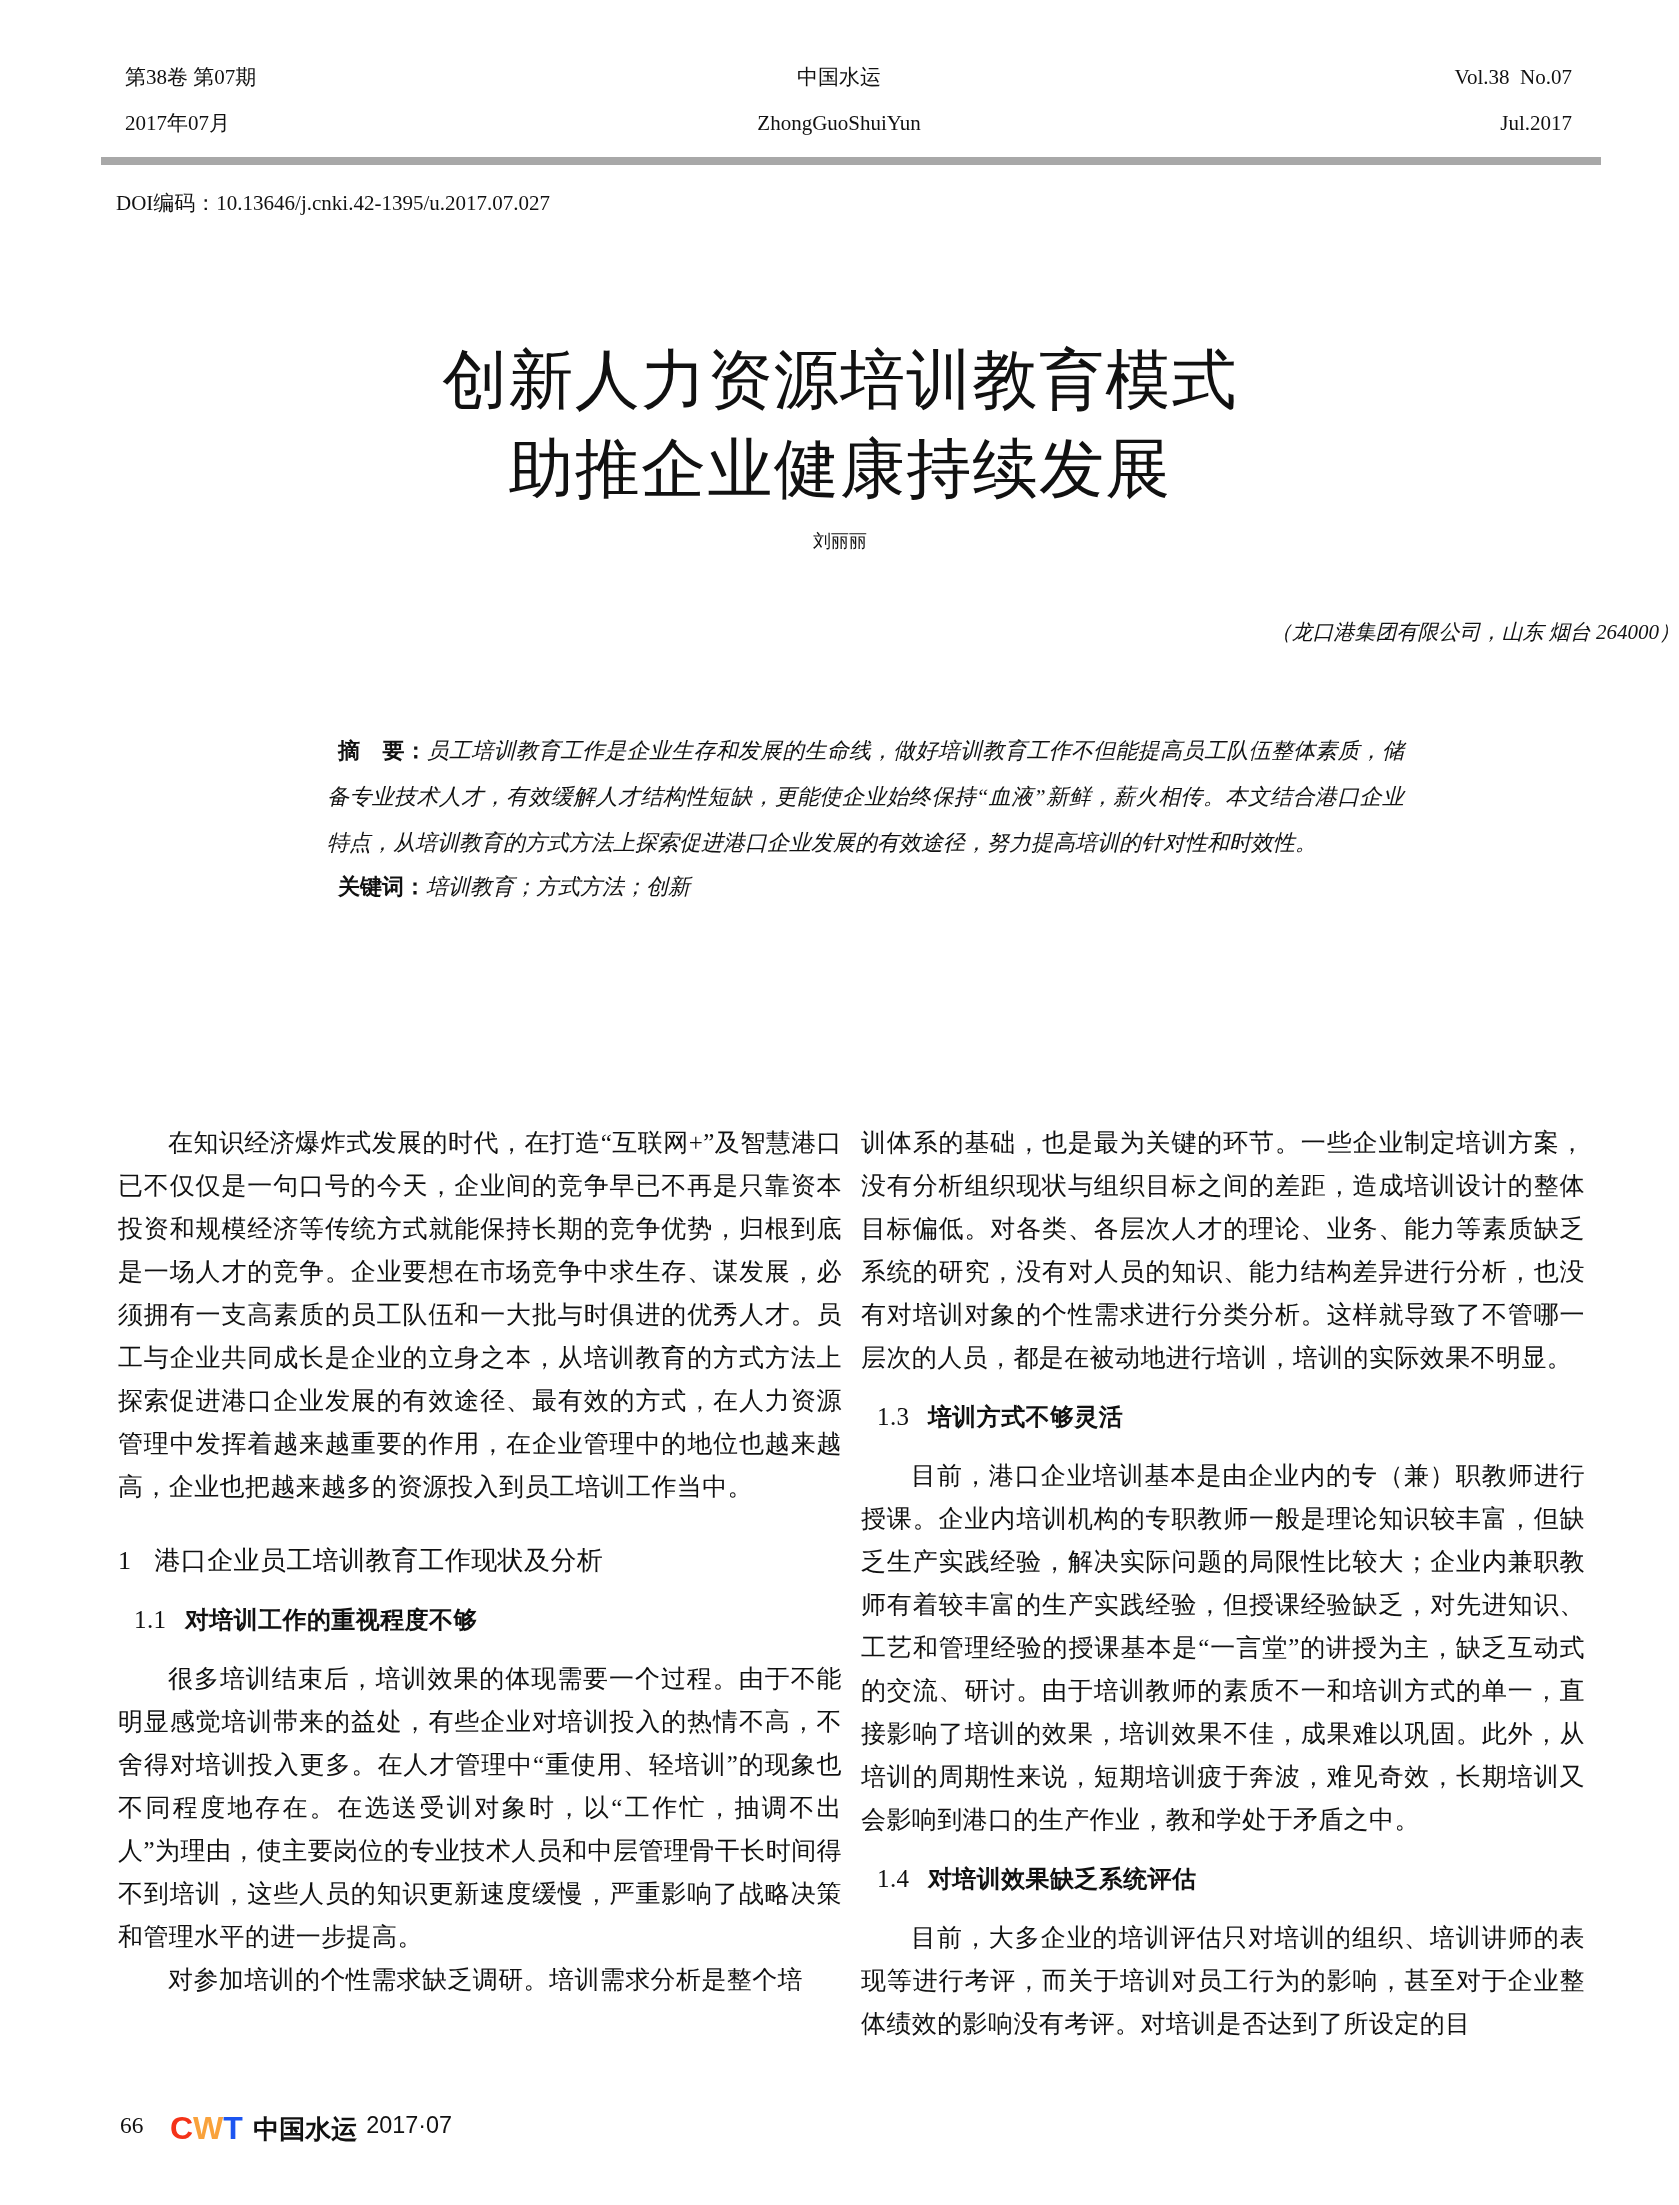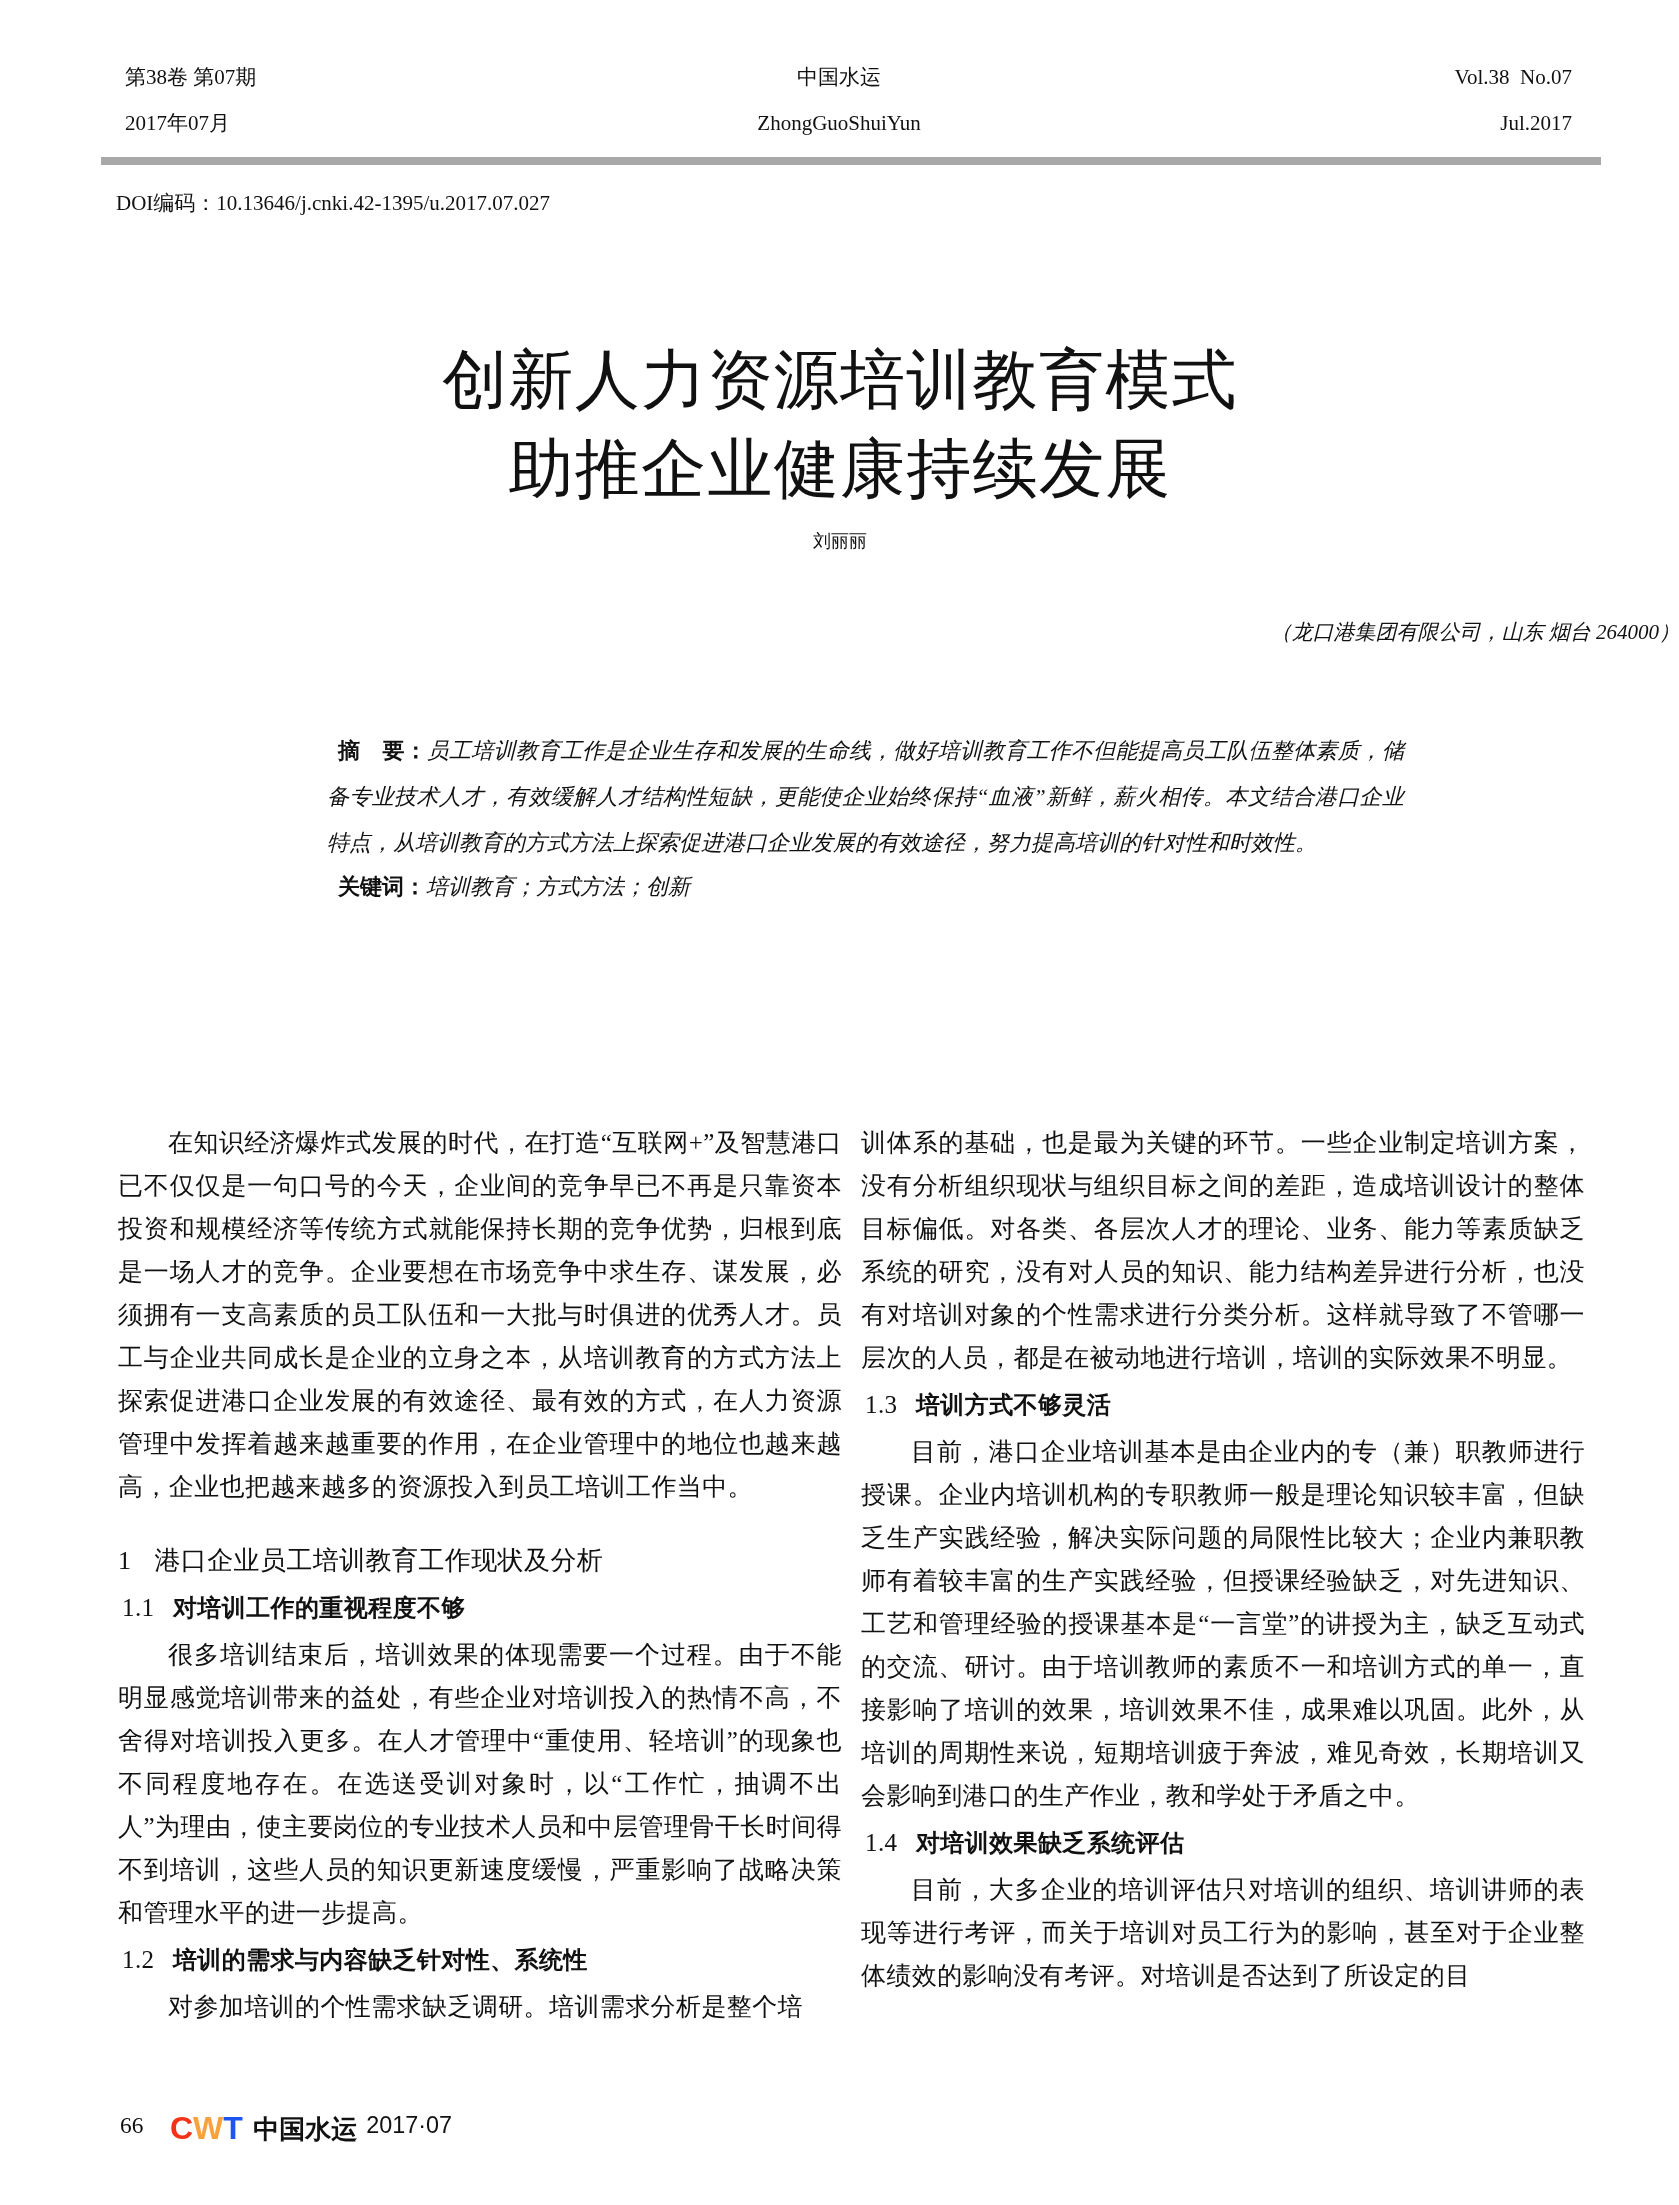--- a/index.html
+++ b/index.html
@@ -111,21 +111,21 @@
   .col p { margin: 0; text-indent: 2em; }
   .col p.cont { text-indent: 0; }
   .sec-h1 {
     margin: 31px 0 0 0;
     font-size: 26px;
     font-weight: normal;
     line-height: 43px;
   }
   .sec-h1 .num { margin-right: 23px; }
   .sec-h2 {
-    margin: 4px;
+    margin: 16px;
     font-size: 24px;
     font-weight: bold;
     font-family: "Liberation Sans", "DejaVu Sans", sans-serif;
     line-height: 43px;
   }
   .sec-h2 .num {
     font-family: "Liberation Serif", "DejaVu Serif", serif;
     font-weight: normal;
     font-size: 25px;
     margin-right: 18.5px;
@@ -196,21 +196,20 @@
   <div class="abstract">
     <p><span class="lbl">摘　要：</span><span class="abs-text">员工培训教育工作是企业生存和发展的生命线，做好培训教育工作不但能提高员工队伍整体素质，储备专业技术人才，有效缓解人才结构性短缺，更能使企业始终保持“血液”新鲜，薪火相传。本文结合港口企业特点，从培训教育的方式方法上探索促进港口企业发展的有效途径，努力提高培训的针对性和时效性。</span></p>
     <p class="kw-line"><span class="lbl">关键词：</span><span class="abs-text">培训教育；方式方法；创新</span></p>
   </div>
 
   <div class="col col-left">
     <p>在知识经济爆炸式发展的时代，在打造“互联网+”及智慧港口已不仅仅是一句口号的今天，企业间的竞争早已不再是只靠资本投资和规模经济等传统方式就能保持长期的竞争优势，归根到底是一场人才的竞争。企业要想在市场竞争中求生存、谋发展，必须拥有一支高素质的员工队伍和一大批与时俱进的优秀人才。员工与企业共同成长是企业的立身之本，从培训教育的方式方法上探索促进港口企业发展的有效途径、最有效的方式，在人力资源管理中发挥着越来越重要的作用，在企业管理中的地位也越来越高，企业也把越来越多的资源投入到员工培训工作当中。</p>
     <h2 class="sec-h1"><span class="num">1</span><span>港口企业员工培训教育工作现状及分析</span></h2>
     <h3 class="sec-h2"><span class="num">1.1</span><span>对培训工作的重视程度不够</span></h3>
     <p>很多培训结束后，培训效果的体现需要一个过程。由于不能明显感觉培训带来的益处，有些企业对培训投入的热情不高，不舍得对培训投入更多。在人才管理中“重使用、轻培训”的现象也不同程度地存在。在选送受训对象时，以“工作忙，抽调不出人”为理由，使主要岗位的专业技术人员和中层管理骨干长时间得不到培训，这些人员的知识更新速度缓慢，严重影响了战略决策和管理水平的进一步提高。</p>
-    <h3 class="sec-h2"><span class="num">1.2</span><span>培训的需求与内容缺乏针对性、系统性</span></h3>
     <p>对参加培训的个性需求缺乏调研。培训需求分析是整个培</p>
   </div>
 
   <div class="col col-right">
     <p class="cont">训体系的基础，也是最为关键的环节。一些企业制定培训方案，没有分析组织现状与组织目标之间的差距，造成培训设计的整体目标偏低。对各类、各层次人才的理论、业务、能力等素质缺乏系统的研究，没有对人员的知识、能力结构差异进行分析，也没有对培训对象的个性需求进行分类分析。这样就导致了不管哪一层次的人员，都是在被动地进行培训，培训的实际效果不明显。</p>
     <h3 class="sec-h2"><span class="num">1.3</span><span>培训方式不够灵活</span></h3>
     <p>目前，港口企业培训基本是由企业内的专（兼）职教师进行授课。企业内培训机构的专职教师一般是理论知识较丰富，但缺乏生产实践经验，解决实际问题的局限性比较大；企业内兼职教师有着较丰富的生产实践经验，但授课经验缺乏，对先进知识、工艺和管理经验的授课基本是“一言堂”的讲授为主，缺乏互动式的交流、研讨。由于培训教师的素质不一和培训方式的单一，直接影响了培训的效果，培训效果不佳，成果难以巩固。此外，从培训的周期性来说，短期培训疲于奔波，难见奇效，长期培训又会影响到港口的生产作业，教和学处于矛盾之中。</p>
     <h3 class="sec-h2"><span class="num">1.4</span><span>对培训效果缺乏系统评估</span></h3>
     <p>目前，大多企业的培训评估只对培训的组织、培训讲师的表现等进行考评，而关于培训对员工行为的影响，甚至对于企业整体绩效的影响没有考评。对培训是否达到了所设定的目</p>
   </div>

